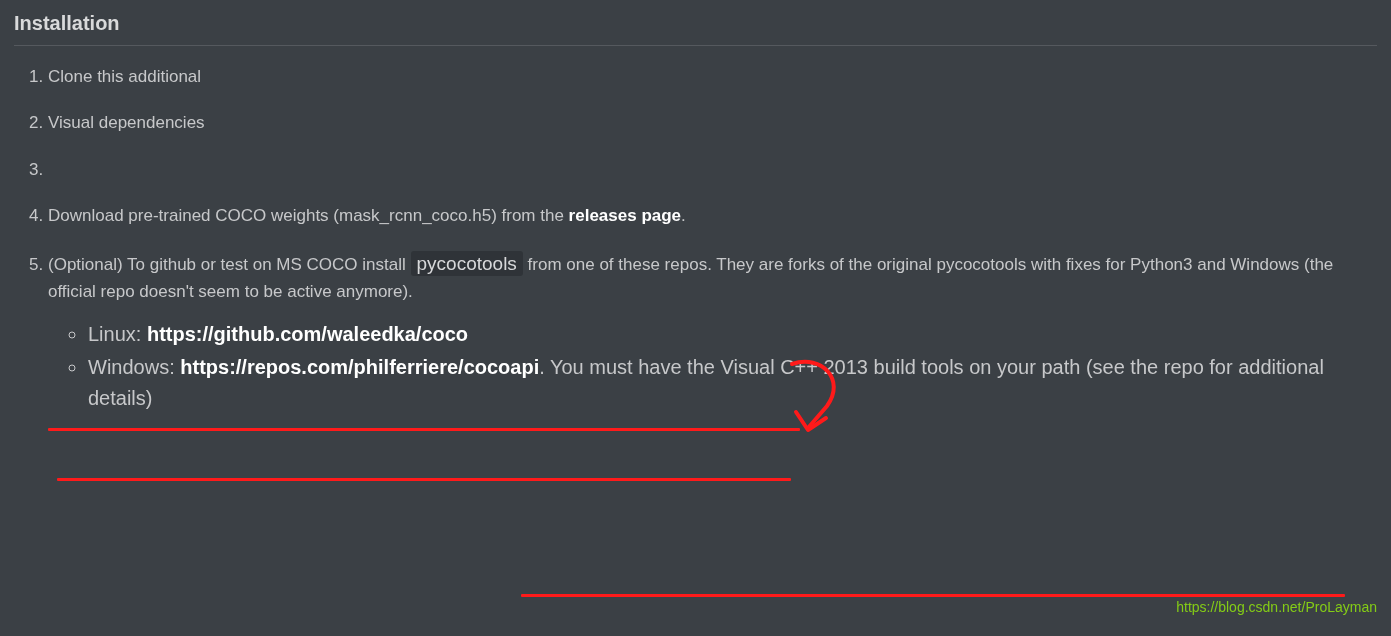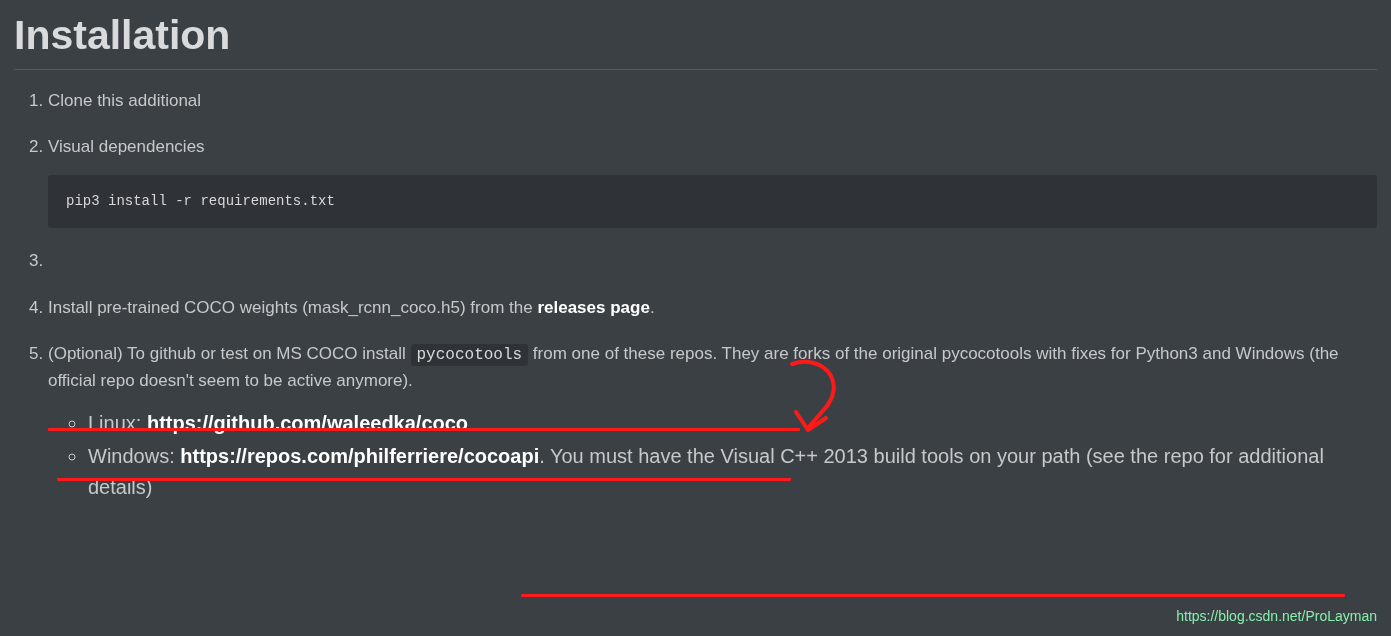--- a/index.html
+++ b/index.html
@@ -8,21 +8,21 @@
       height: 636px;
       background: #3b4045;
       color: #c7c8ca;
       font-family: -apple-system, BlinkMacSystemFont, "Segoe UI", Helvetica, Arial, sans-serif;
       font-size: 16px;
       padding: 12px 14px 0 14px;
       position: relative;
       overflow: hidden;
     }
     h1 {
-      font-size: 41px;
+      font-size: 20px;
       font-weight: 600;
       color: #d9dadb;
       padding-bottom: 10px;
       border-bottom: 1px solid #55595e;
       margin-bottom: 18px;
     }
     ol.steps {
       list-style: decimal;
       padding-left: 34px;
       font-size: 17px;
@@ -35,61 +35,60 @@
       font-family: SFMono-Regular, Consolas, "Liberation Mono", Menlo, monospace;
       font-size: 14px;
       padding: 16px 18px;
       margin-top: 14px;
       border-radius: 3px;
       white-space: pre;
     }
     code.inline {
       background: #2f3338;
       color: #d7d8da;
-      font-family: Liberation Mono, monospace;
-      font-size: 16px;
+      font-family: Liberation Sans, sans-serif;
+      font-size: 19px;
       padding: 2px 6px;
       border-radius: 3px;
     }
     a.link { color: #ffffff; text-decoration: none; cursor: pointer; font-weight: bold; }
     ul.sub {
       list-style: circle;
       padding-left: 40px;
       margin-top: 14px;
       font-size: 20px;
       line-height: 1.55;
     }
     ul.sub > li { margin-bottom: 2px; }
     .watermark {
       position: absolute;
       right: 14px;
-      bottom: 12px;
-      color: #86efac;
+      bottom: 21px;
+      color: #84cc16;
       font-size: 14px;
     }
     .annot { position: absolute; pointer-events: none; }
     .red-underline { position: absolute; height: 3px; background: #ff1a1a; border-radius: 1px; }
   </style>
 </head>
 <body>
 
 <h1>Installation</h1>
 
 <ol class="steps">
   <li>
     <span>Clone this additional</span>
   </li>
   <li>
     <span>Visual dependencies</span>
-    <pre class="code">pip3 install -r requirements.txt</pre>
   </li>
   <li>
   </li>
   <li>
-    <span>Install pre-trained COCO weights (mask_rcnn_coco.h5) from the </span><a class="link">releases page</a><span>.</span>
+    <span>Download pre-trained COCO weights (mask_rcnn_coco.h5) from the </span><a class="link">releases page</a><span>.</span>
   </li>
   <li>
     <span>(Optional) To github or test on MS COCO install </span><code class="inline">pycocotools</code><span> from one of these repos. They are forks of the original pycocotools with fixes for Python3 and Windows (the official repo doesn't seem to be active anymore).</span>
     <ul class="sub">
       <li>
         <span>Linux: </span><a class="link">https://github.com/waleedka/coco</a>
       </li>
       <li>
         <span>Windows: </span><a class="link">https://repos.com/philferriere/cocoapi</a><span>. You must have the Visual C++ 2013 build tools on your path (see the repo for additional details)</span>
       </li>

